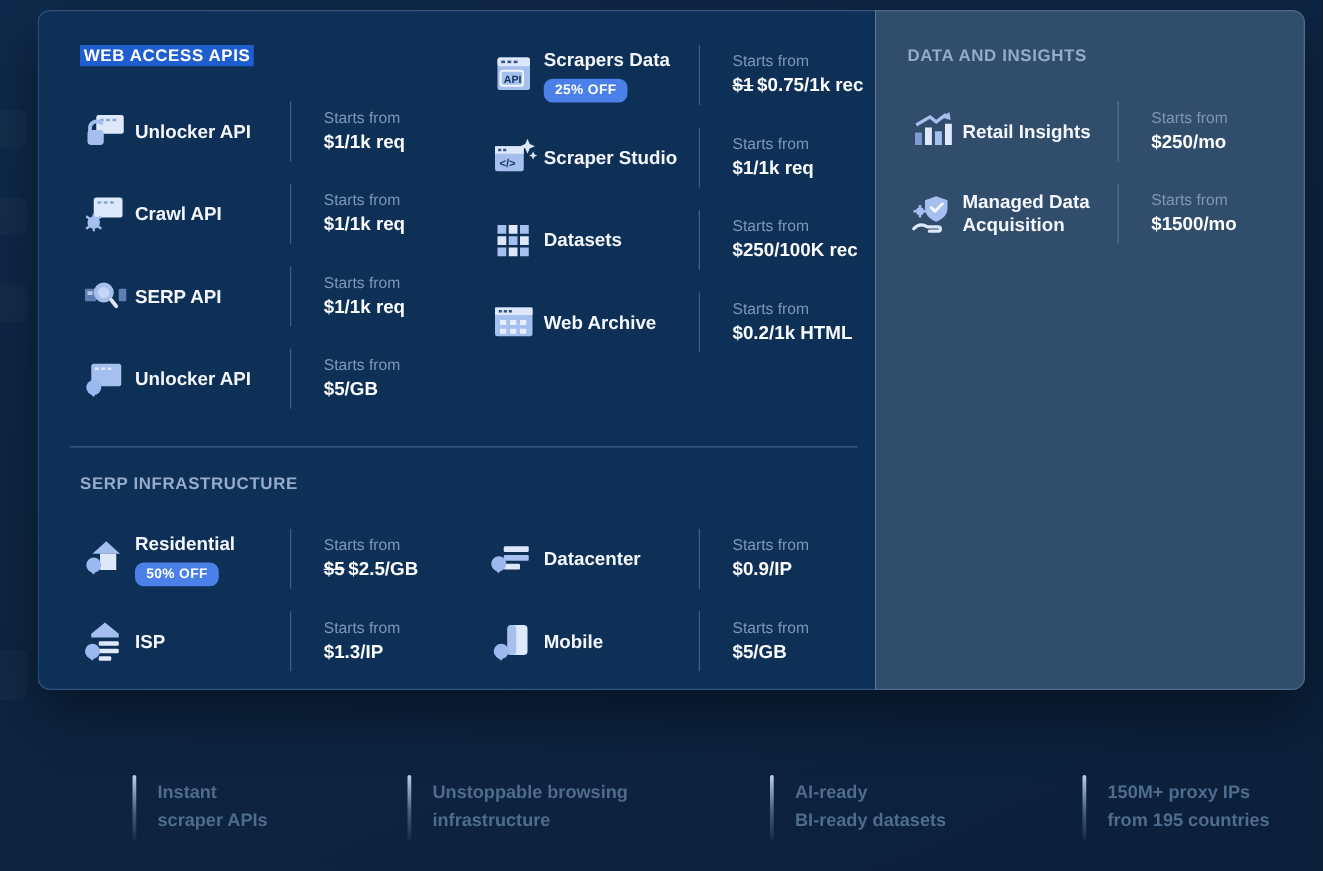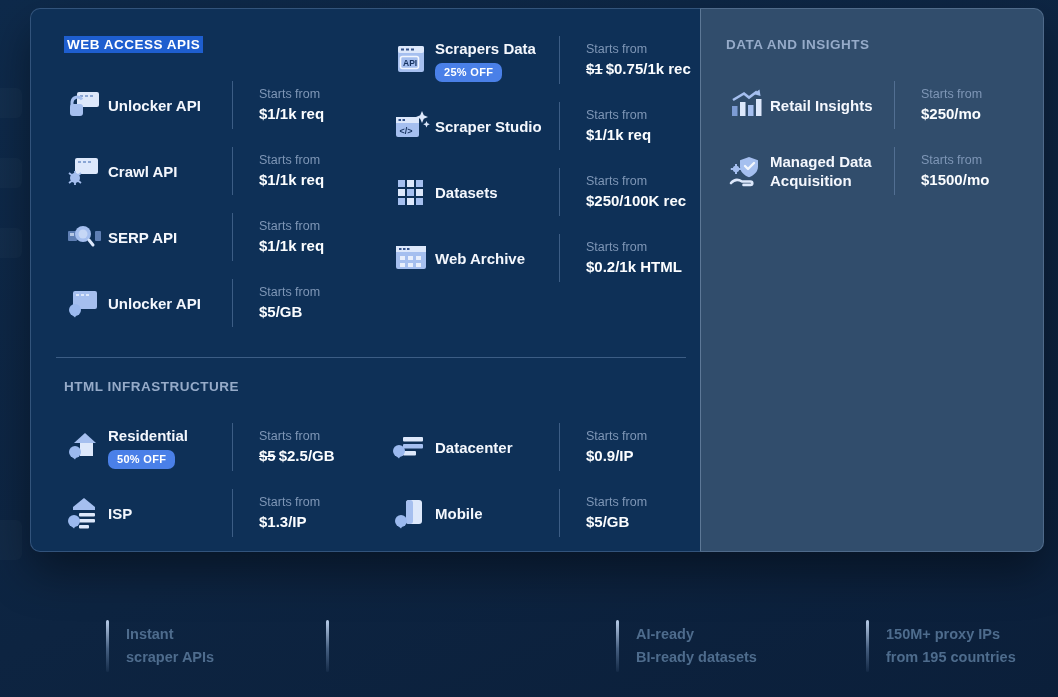--- a/index.html
+++ b/index.html
@@ -265,21 +265,21 @@
               <span class="starts">Starts from</span>
               <span class="price"><span>$0.2/1k HTML</span></span>
             </div>
           </div>
         </div>
       </div>
 
       <div class="sep"></div>
 
       <div>
-        <h3 class="section-title">HTML INFRASTRUCTURE</h3>
+        <h3 class="section-title">SERP INFRASTRUCTURE</h3>
         <div class="cols">
           <div>
             <div class="item">
               <div class="item-icon">
                 <svg width="40" height="40" viewBox="0 0 40 40">
                   <path d="M21 6 L32 16 H10 Z" fill="#a5bfef"></path>
                   <rect x="16" y="16" width="13" height="13" fill="#dde8fb"></rect>
                   <circle cx="11" cy="25" r="6" fill="#9bb9ee"></circle>
                   <path d="M6.5 28.5 L11 32.5 L14 27.5 Z" fill="#9bb9ee"></path>
                 </svg>
@@ -403,20 +403,24 @@
 
   <div class="feature" style="left:106px;">
     <div class="feature-bar"></div>
     <div class="feature-text">
       <span>Instant</span>
       <span>scraper APIs</span>
     </div>
   </div>
   <div class="feature" style="left:326px;">
     <div class="feature-bar"></div>
+    <div class="feature-text">
+      <span>Unstoppable browsing</span>
+      <span>infrastructure</span>
+    </div>
   </div>
   <div class="feature" style="left:616px;">
     <div class="feature-bar"></div>
     <div class="feature-text">
       <span>AI-ready</span>
       <span>BI-ready datasets</span>
     </div>
   </div>
   <div class="feature" style="left:866px;justify-content:space-between;">
     <div class="feature-bar"></div>

